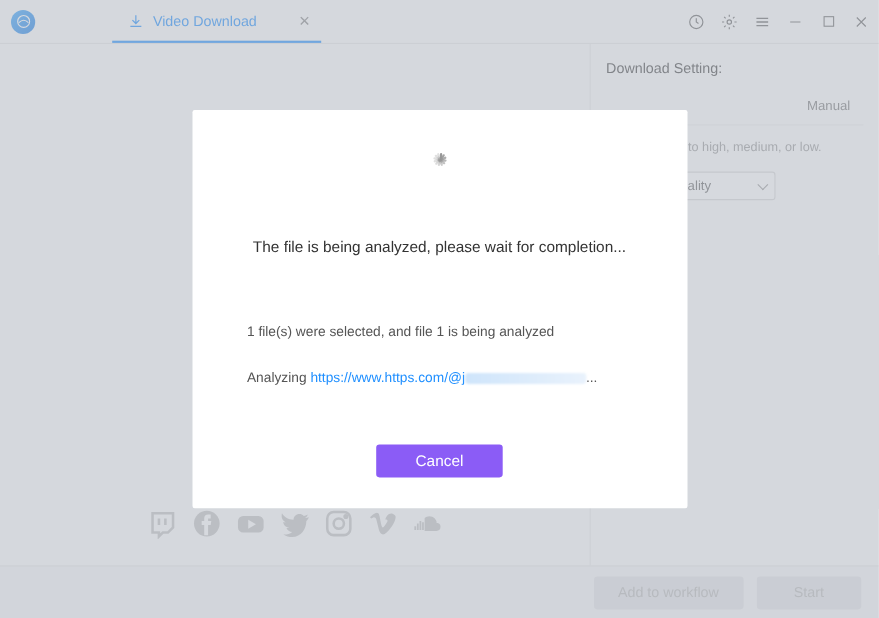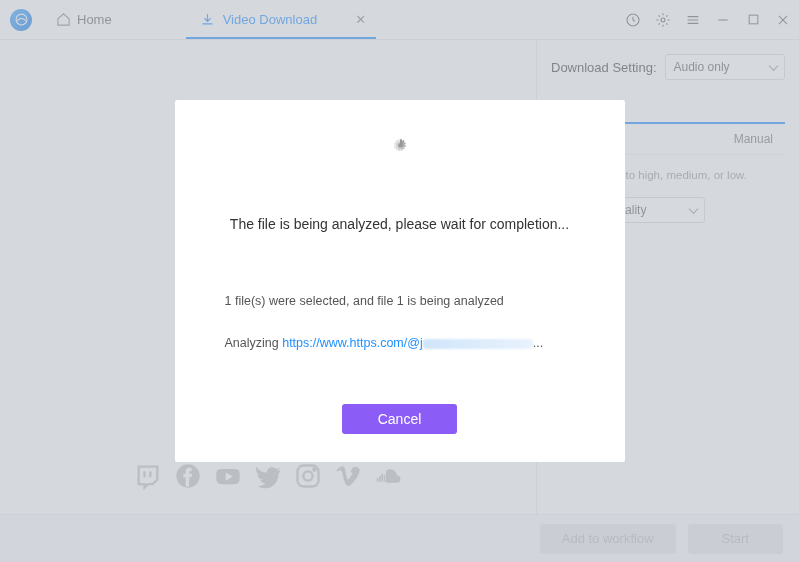--- a/index.html
+++ b/index.html
@@ -21,21 +21,21 @@
 .drop-box { width: 270px; height: 80px; margin-top: -30px; }
 .drag-text { margin-top: 12px; color: #555; }
 .social-row { position: absolute; bottom: 24px; left: 0; right: 0; display: flex; justify-content: center; gap: 12px; color: #c4c4c4; }
 .social-row svg { width: 28px; height: 28px; }
 .side { width: 262px; padding: 14px; color: #444; font-size: 13px; }
 .side-h { display: flex; align-items: center; font-weight: 600; color: #333; margin-bottom: 14px; }
 .side-h::before { content: ""; width: 3px; height: 14px; background: #1f8fff; margin-right: 8px; }
 .row { display: flex; align-items: center; margin-bottom: 12px; gap: 8px; }
 .select { border: 1px solid #d9d9d9; border-radius: 3px; height: 26px; padding: 0 22px 0 8px; color: #666; background: #fff; position: relative; display: inline-flex; align-items: center; font-size: 12px; }
 .select::after { content: ""; position: absolute; right: 7px; top: 50%; width: 6px; height: 6px; border-right: 1px solid #999; border-bottom: 1px solid #999; transform: translateY(-65%) rotate(45deg); }
-.tabs { display: flex; border-bottom: 1px solid #eee; margin-top: 6px; flex-direction: column; }
+.tabs { display: flex; border-bottom: 1px solid #eee; margin-top: 6px; }
 .tabs div { padding: 8px 12px; color: #777; font-size: 12px; }
 .tabs .active2 { color: #1f8fff; border-bottom: 2px solid #1f8fff; }
 .tabs .manual { margin-left: auto; }
 .hint { font-size: 11.5px; color: #999; text-align: center; margin: 12px 0 14px; line-height: 1.4; }
 .qual { display: flex; align-items: center; gap: 10px; }
 .footer { position: absolute; bottom: 0; left: 0; right: 0; height: 48px; background: #f7f7f8; border-top: 1px solid #e8e8e8; display: flex; justify-content: flex-end; align-items: center; gap: 12px; padding-right: 16px; }
 .btn-flat { background: #e5e5e8; color: #bbb; border: none; border-radius: 3px; height: 30px; padding: 0 22px; font-size: 13px; }
 .overlay { position: absolute; inset: 0; background: rgba(180,186,194,0.55); display: flex; align-items: center; justify-content: center; }
 .modal { width: 450px; background: #fff; border-radius: 2px; padding: 36px 24px 28px; display: flex; flex-direction: column; align-items: center; text-align: center; gap: 24px; }
 .spinner { width: 26px; height: 26px; position: relative; margin-bottom: 30px; }
@@ -49,26 +49,20 @@
 </style>
 </head>
 <body>
 
 <div class="titlebar">
   <div class="app-logo">
     <svg width="13" height="13" viewBox="0 0 24 24" fill="none">
         <path d="M12 2 a10 10 0 1 0 0 20 a10 10 0 0 0 0-20" stroke="#fff" stroke-width="2"></path>
         <path d="M4 14 Q12 6 20 14" stroke="#fff" stroke-width="2" fill="none"></path>
       </svg>
-  </div>
-  <div class="home-tab">
-    <svg width="15" height="15" viewBox="0 0 24 24" fill="none" stroke="#888" stroke-width="1.8">
-        <path d="M3 11 L12 3 L21 11 V21 H3 Z"></path>
-      </svg>
-    <span>Home</span>
   </div>
   <div style="width:60px"></div>
   <div class="active-tab">
     <svg width="15" height="15" viewBox="0 0 24 24" fill="none" stroke="#1f8fff" stroke-width="1.8">
         <path d="M12 3 V15 M7 10 L12 15 L17 10 M4 19 H20"></path>
       </svg>
     <span>Video Download</span>
     <span class="close">✕</span>
   </div>
   <div class="title-right">
@@ -137,23 +131,20 @@
           </svg>
         <svg viewBox="0 0 24 24" fill="#c4c4c4">
             <path d="M3 14 V17 M5 12 V17 M7 10 V17 M9 11 V17 M11 8 C11 8 12 7 14 7 C17 7 19 9 19 12 C21 12 22 13 22 14.5 C22 16 21 17 19.5 17 H11 Z" stroke="#c4c4c4" stroke-width="1.4"></path>
           </svg>
       </div>
     </div>
   </div>
   <div class="side">
     <div class="row">
       <span>Download Setting:</span>
-      <div class="select" style="flex:1">
-          <span>Audio only</span>
-        </div>
     </div>
     <div class="tabs">
       <div class="active2">&nbsp;</div>
       <div class="manual">Manual</div>
     </div>
     <div class="hint"><span>quality to high, medium, or low.</span></div>
     <div class="qual">
       <span>ty:</span>
       <div class="select" style="width:130px">
           <span>High quality</span>

